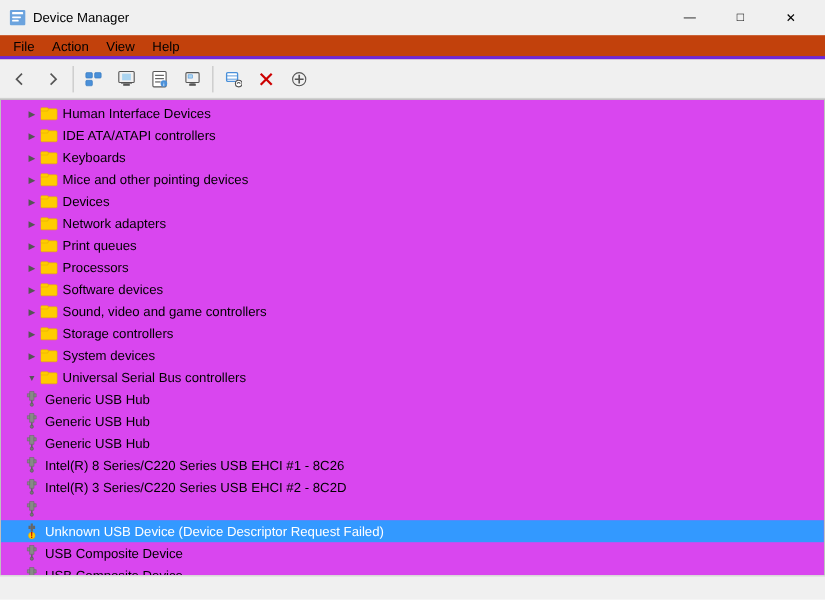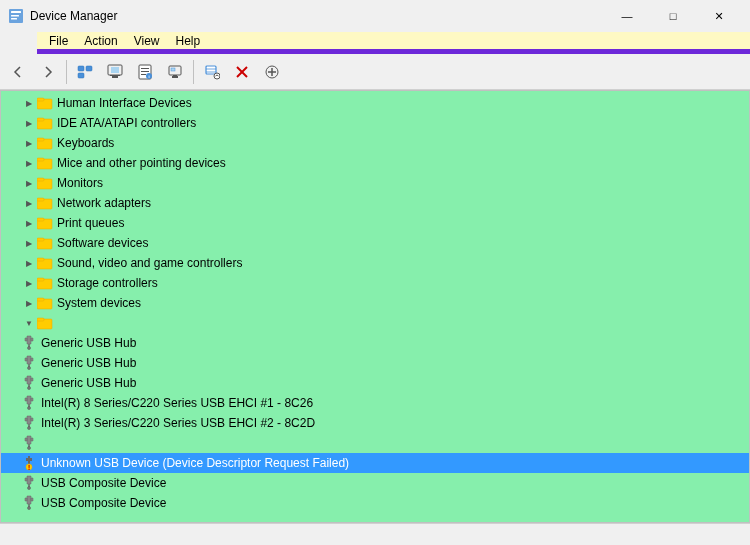--- a/index.html
+++ b/index.html
@@ -46,27 +46,26 @@
       justify-content: center;
       font-size: 11px;
       color: #000;
       cursor: pointer;
       background: none;
       border: none;
     }
 
     
     .menu-bar {
-      background: #fef9c3;
+      background: #c2410c;
       height: 22px;
       display: flex;
       align-items: center;
       padding: 0 4px;
-      border-bottom: 5px solid #6d28d9;
-      margin-left: 37px;
+      border-bottom: 3px solid #6d28d9;
     }
     .menu-item {
       padding: 2px 8px;
       font-size: 12px;
       cursor: pointer;
       height: 20px;
       display: flex;
       align-items: center;
     }
 
@@ -106,21 +105,21 @@
       background: #fff;
       border: 1px solid #c0c0c0;
       margin: 0;
     }
 
     
     .tree-area {
       flex: 1;
       overflow-y: auto;
       overflow-x: auto;
-      background: #86efac;
+      background: #d946ef;
       padding: 2px 0;
     }
 
     .tree-item {
       display: flex;
       align-items: center;
       height: 20px;
       padding: 0 4px;
       cursor: pointer;
       white-space: nowrap;
@@ -333,21 +332,21 @@
       <div class="tree-item indent-1">
         <span class="expander">
           <span class="chevron-right"></span>
         </span>
         <span class="item-icon">
           <svg class="tree-icon" viewBox="0 0 16 16">
       <rect x="0" y="4" width="15" height="10" rx="1" fill="#ffcc00" stroke="#e6a800" stroke-width="0.5"></rect>
       <rect x="0" y="3" width="7" height="3" rx="1" fill="#ffcc00" stroke="#e6a800" stroke-width="0.5"></rect>
     </svg>
         </span>
-        <span class="item-label">Monitors</span>
+        <span class="item-label">Devices</span>
       </div>
       <div class="tree-item indent-1">
         <span class="expander">
           <span class="chevron-right"></span>
         </span>
         <span class="item-icon">
           <svg class="tree-icon" viewBox="0 0 16 16">
       <rect x="0" y="4" width="15" height="10" rx="1" fill="#ffcc00" stroke="#e6a800" stroke-width="0.5"></rect>
       <rect x="0" y="3" width="7" height="3" rx="1" fill="#ffcc00" stroke="#e6a800" stroke-width="0.5"></rect>
     </svg>
@@ -369,20 +368,32 @@
       <div class="tree-item indent-1">
         <span class="expander">
           <span class="chevron-right"></span>
         </span>
         <span class="item-icon">
           <svg class="tree-icon" viewBox="0 0 16 16">
       <rect x="0" y="4" width="15" height="10" rx="1" fill="#ffcc00" stroke="#e6a800" stroke-width="0.5"></rect>
       <rect x="0" y="3" width="7" height="3" rx="1" fill="#ffcc00" stroke="#e6a800" stroke-width="0.5"></rect>
     </svg>
         </span>
+        <span class="item-label">Processors</span>
+      </div>
+      <div class="tree-item indent-1">
+        <span class="expander">
+          <span class="chevron-right"></span>
+        </span>
+        <span class="item-icon">
+          <svg class="tree-icon" viewBox="0 0 16 16">
+      <rect x="0" y="4" width="15" height="10" rx="1" fill="#ffcc00" stroke="#e6a800" stroke-width="0.5"></rect>
+      <rect x="0" y="3" width="7" height="3" rx="1" fill="#ffcc00" stroke="#e6a800" stroke-width="0.5"></rect>
+    </svg>
+        </span>
         <span class="item-label">Software devices</span>
       </div>
       <div class="tree-item indent-1">
         <span class="expander">
           <span class="chevron-right"></span>
         </span>
         <span class="item-icon">
           <svg class="tree-icon" viewBox="0 0 16 16">
       <rect x="0" y="4" width="15" height="10" rx="1" fill="#ffcc00" stroke="#e6a800" stroke-width="0.5"></rect>
       <rect x="0" y="3" width="7" height="3" rx="1" fill="#ffcc00" stroke="#e6a800" stroke-width="0.5"></rect>
@@ -417,20 +428,21 @@
       <div class="tree-item indent-1">
         <span class="expander">
           <span class="chevron-down"></span>
         </span>
         <span class="item-icon">
           <svg class="tree-icon" viewBox="0 0 16 16">
       <rect x="0" y="4" width="15" height="10" rx="1" fill="#ffcc00" stroke="#e6a800" stroke-width="0.5"></rect>
       <rect x="0" y="3" width="7" height="3" rx="1" fill="#ffcc00" stroke="#e6a800" stroke-width="0.5"></rect>
     </svg>
         </span>
+        <span class="item-label">Universal Serial Bus controllers</span>
       </div>
       <div class="tree-item indent-2">
         <span class="expander"></span>
         <span class="item-icon">
         <svg class="tree-icon" viewBox="0 0 16 16">
           <path d="M6 1 L10 1 L10 9 L6 9 Z" fill="#888" stroke="#666" stroke-width="0.5"></path>
           <path d="M4 3 L6 3 L6 6 L4 6 Z" fill="#888" stroke="#666" stroke-width="0.5"></path>
           <path d="M10 3 L12 3 L12 6 L10 6 Z" fill="#888" stroke="#666" stroke-width="0.5"></path>
           <line x1="8" y1="9" x2="8" y2="13" stroke="#666" stroke-width="1.5"></line>
           <circle cx="8" cy="13" r="1.5" fill="#777" stroke="#555" stroke-width="0.5"></circle>

